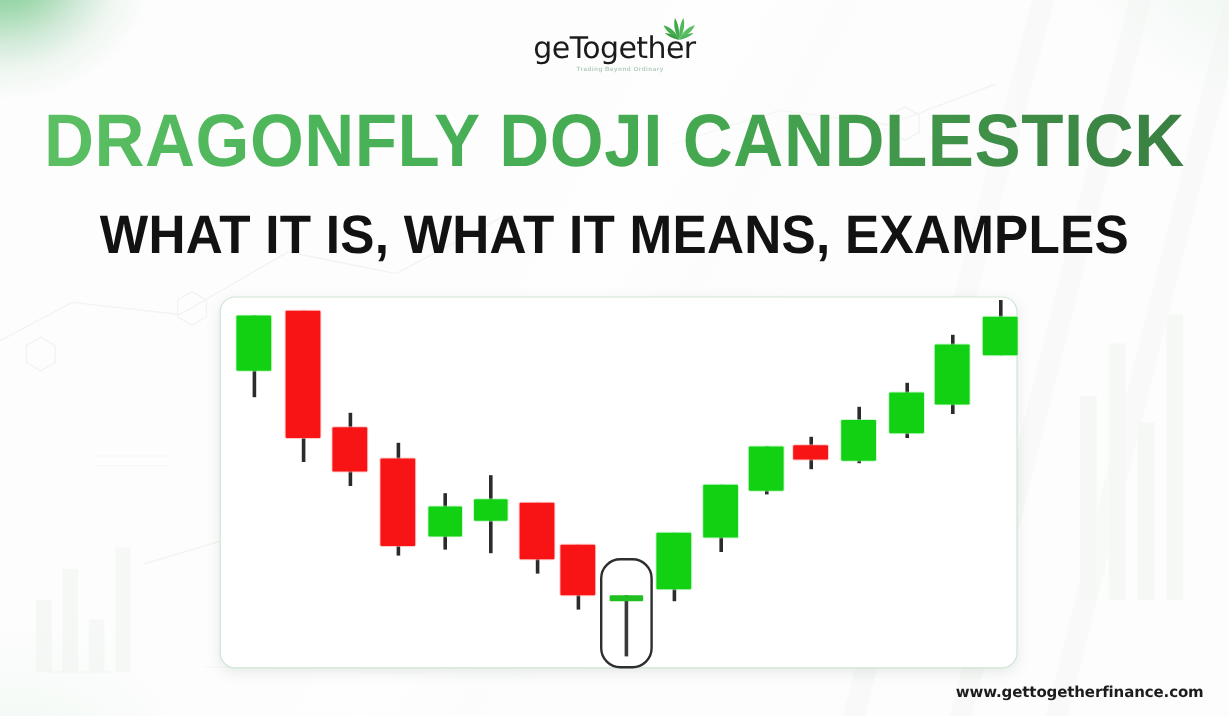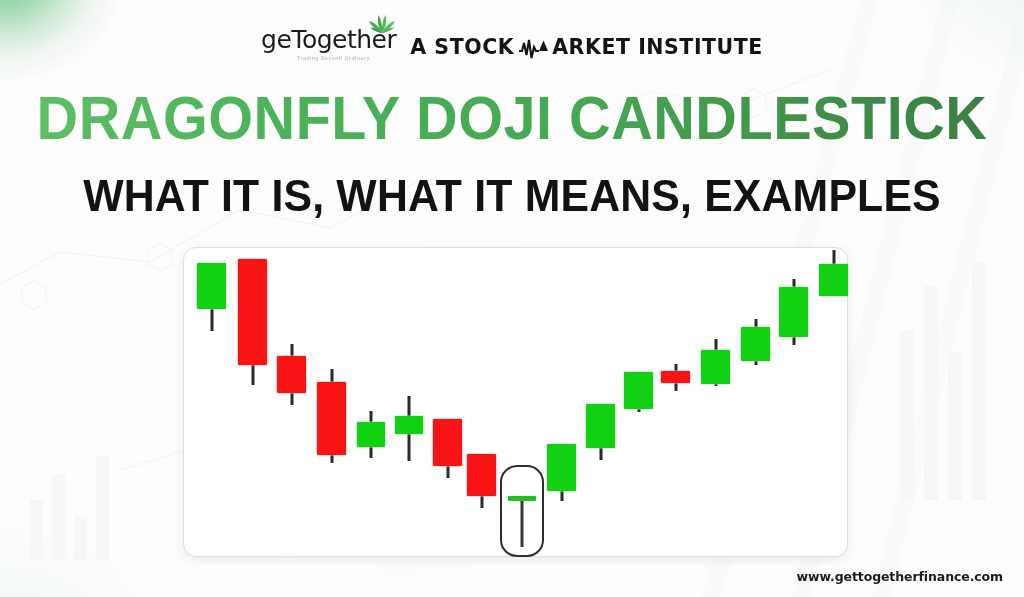--- a/index.html
+++ b/index.html
@@ -196,28 +196,20 @@
             <path d="M18 19 C12 16 7 12 5 7 C10 8 16 13 18 19Z" fill="#46ad50"></path>
             <path d="M18 19 C24 16 29 12 31 7 C26 8 20 13 18 19Z" fill="#5cbf66"></path>
             <path d="M18 19.4 C13 18.4 8.5 16.4 6 13.6 C11 14 16 16 18 19.4Z" fill="#3c9d46"></path>
             <path d="M18 19.4 C23 18.4 27.5 16.4 30 13.6 C25 14 20 16 18 19.4Z" fill="#4fb359"></path>
           </g>
         </svg>
       </div>
       <span class="logo-tagline">Trading Beyond Ordinary</span>
     </div>
 
-    <div class="brand-tagline">
-      <span>A STOCK</span>
-      <svg class="pulse-mark" width="30" height="22" viewBox="0 0 30 22">
-        <path d="M1 13 L4 13 L6 5 L8.5 17 L11 2 L13.5 20 L16 9 L18 13 L21 13" fill="none" stroke="#141414" stroke-width="2.1" stroke-linejoin="miter"></path>
-        <path d="M21 13 L25.5 2.5 L30 13 Z" fill="#141414"></path>
-      </svg>
-      <span>ARKET INSTITUTE</span>
-    </div>
   </div>
 
   <div class="headline">DRAGONFLY DOJI CANDLESTICK</div>
   <div class="subheadline">WHAT IT IS, WHAT IT MEANS, EXAMPLES</div>
 </div>
 
 <div id="chart-card">
   <div id="chart-plot">
       <div class="candle up" style="left: 13px; top: 15px; width: 29px; height: 68px;">
         <div class="wick" style="top: 0px; height: 68px;"></div>

